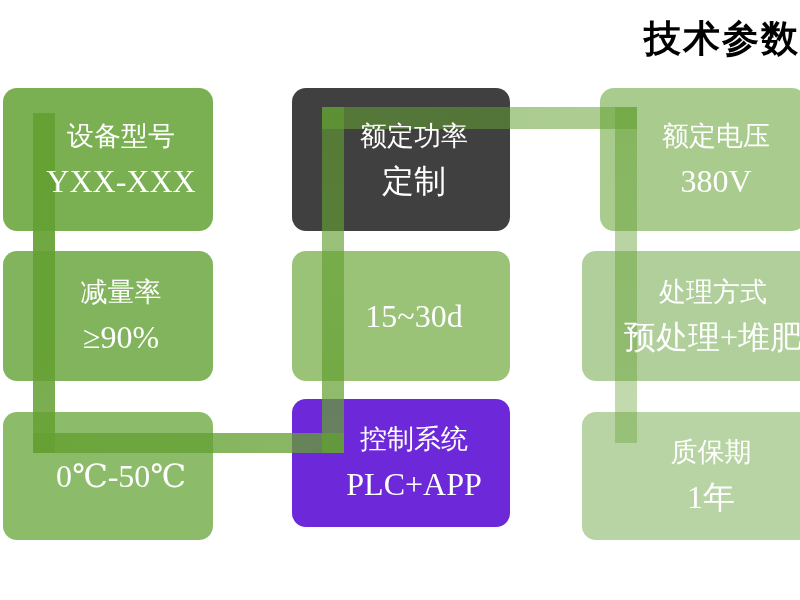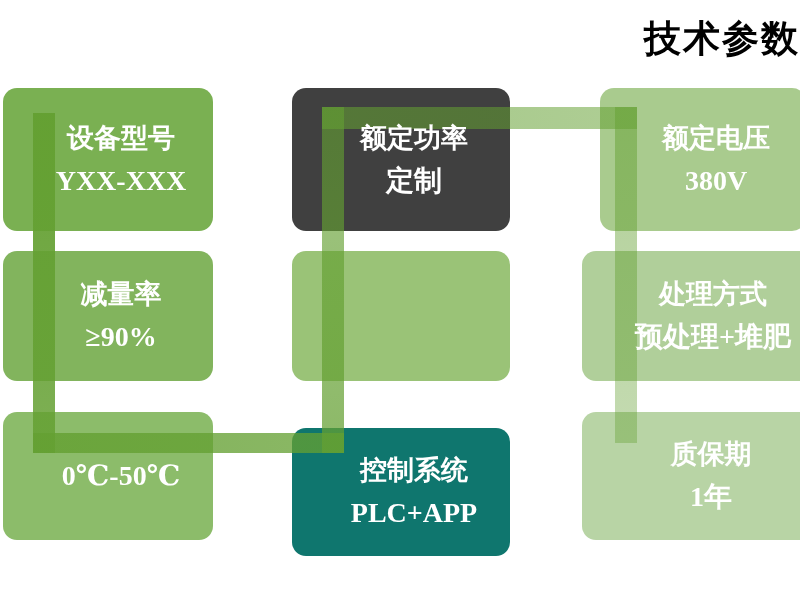--- a/index.html
+++ b/index.html
@@ -8,29 +8,29 @@
     overflow:hidden;font-family:"Liberation Sans",sans-serif;
   }
   #title{
     position:absolute;left:0;top:14px;width:800px;text-align:right;
     font-size:37px;font-weight:600;color:#000000;letter-spacing:2px;
     font-family:"Liberation Sans","DejaVu Sans",sans-serif;
   }
   .box{
     position:absolute;border-radius:14px;
     display:flex;flex-direction:column;align-items:center;justify-content:center;
-    gap:15px;padding-left:26px;box-sizing:border-box;font-weight:bold;
+    gap:15px;padding-left:26px;box-sizing:border-box;
   }
   .box .label,.box .value{
     position:relative;z-index:2;color:#ffffff;text-align:center;
     font-family:"Liberation Serif","DejaVu Serif",serif;
     white-space:nowrap;line-height:1;
   }
   .box .label{font-size:27px;}
-  .box .value{font-size:28px;text-align:center;}
+  .box .value{font-size:32px;text-align:center;}
   .connector{position:absolute;z-index:1;}
   
   #seg-v-left{
     left:33px;top:113px;width:22px;height:340px;
     background:linear-gradient(to bottom,rgba(100,160,50,0.97),rgba(100,160,50,0.83));
   }
   #seg-h-bottom{
     left:33px;top:433px;width:311px;height:20px;
     background:linear-gradient(to right,rgba(100,160,50,0.82),rgba(100,160,50,0.75));
   }
@@ -64,29 +64,30 @@
       </div>
       <div class="box" style="left: 582px; top: 88px; width: 206px; height: 143px; background: rgb(169, 203, 142); margin-left: 18px;">
         <div class="label">额定电压</div>
         <div class="value">380V</div>
       </div>
       <div class="box" style="left: 3px; top: 251px; width: 210px; height: 130px; background: rgb(130, 180, 93);">
         <div class="label">减量率</div>
         <div class="value">≥90%</div>
       </div>
       <div class="box" style="left: 292px; top: 251px; width: 218px; height: 130px; background: rgb(154, 195, 119);">
+        <div class="value">15~30d</div>
       </div>
       <div class="box" style="left: 582px; top: 251px; width: 236px; height: 130px; background: rgb(176, 207, 154);">
         <div class="label">处理方式</div>
         <div class="value">预处理+堆肥</div>
       </div>
       <div class="box" style="left: 3px; top: 412px; width: 210px; height: 128px; background: rgb(140, 188, 106);">
         <div class="value">0℃-50℃</div>
       </div>
-      <div class="box" style="left: 292px; top: 428px; width: 218px; height: 128px; background: #0f766e;">
+      <div class="box" style="left: 292px; top: 399px; width: 218px; height: 128px; background: #6d28d9;">
         <div class="label">控制系统</div>
         <div class="value">PLC+APP</div>
       </div>
       <div class="box" style="left: 582px; top: 412px; width: 232px; height: 128px; background: rgb(184, 212, 165);">
         <div class="label">质保期</div>
         <div class="value">1年</div>
       </div>
     </div>
 
   <div id="seg-v-left" class="connector"></div>

